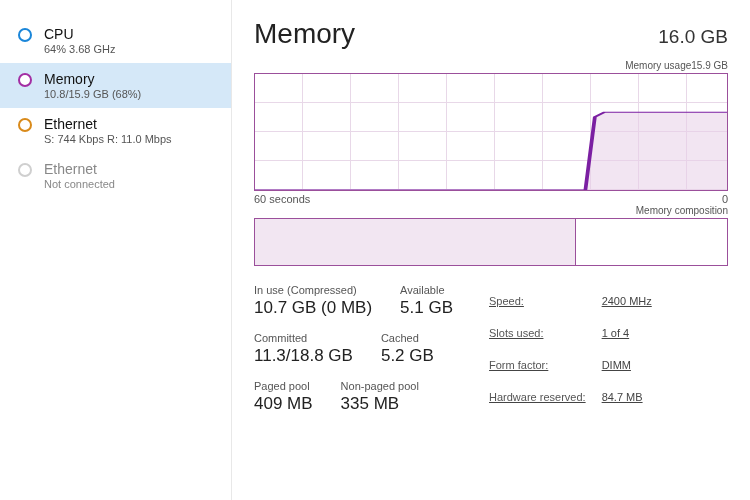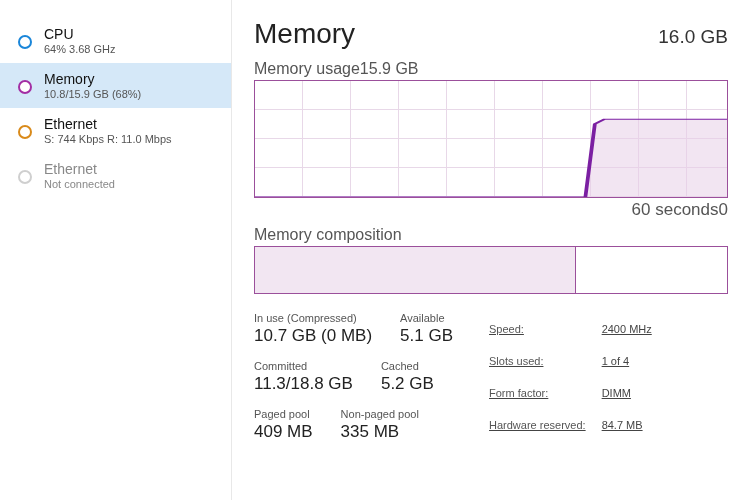--- a/index.html
+++ b/index.html
@@ -14,21 +14,21 @@
     display: flex;
   }
   .sidebar {
     width: 232px;
     border-right: 1px solid #e8e8e8;
     padding-top: 18px;
     flex: 0 0 232px;
   }
   .sidebar-item {
     display: flex;
-    align-items: center;
+    align-items: flex-start;
     padding: 8px 10px 8px 18px;
     cursor: pointer;
   }
   .sidebar-item.selected {
     background: #d5e8f8;
   }
   .indicator {
     width: 14px;
     height: 14px;
     border: 2px solid #888;
@@ -68,43 +68,42 @@
   .hdr .big {
     font-size: 28px;
     font-weight: 400;
     color: #222;
   }
   .hdr .cap {
     font-size: 19px;
     color: #333;
   }
   .section-label {
-    font-size: 16px;
-    color: #555;
-    display: flex;
-    justify-content: flex-start;
+    font-size: 10px;
+    color: #555;
+    display: flex;
+    justify-content: flex-end;
     margin-bottom: 2px;
   }
   .chart {
     border: 1px solid #9b4f9b;
     height: 118px;
     position: relative;
     background:
       repeating-linear-gradient(to bottom, transparent 0, transparent 28px, #e8d8e8 28px, #e8d8e8 29px),
       repeating-linear-gradient(to right, transparent 0, transparent 47px, #e8d8e8 47px, #e8d8e8 48px);
     overflow: hidden;
   }
   .chart svg { position:absolute; inset:0; width:100%; height:100%; }
   .axis {
-    font-size: 17px;
-    color: #555;
-    display: flex;
-    justify-content: flex-end;
+    font-size: 11px;
+    color: #555;
+    display: flex;
+    justify-content: space-between;
     margin-top: 2px;
-    margin-bottom: 6px;
   }
   .compo {
     border: 1px solid #9b4f9b;
     height: 48px;
     display: flex;
     margin-bottom: 18px;
   }
   .compo .used {
     background: #f2e6f2;
     border-right: 1px solid #9b4f9b;

